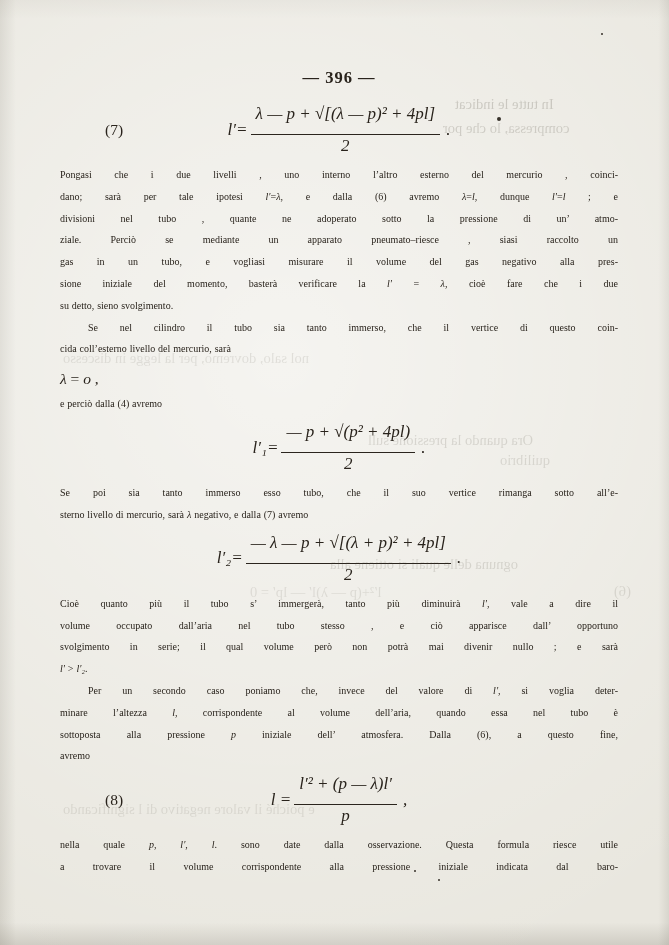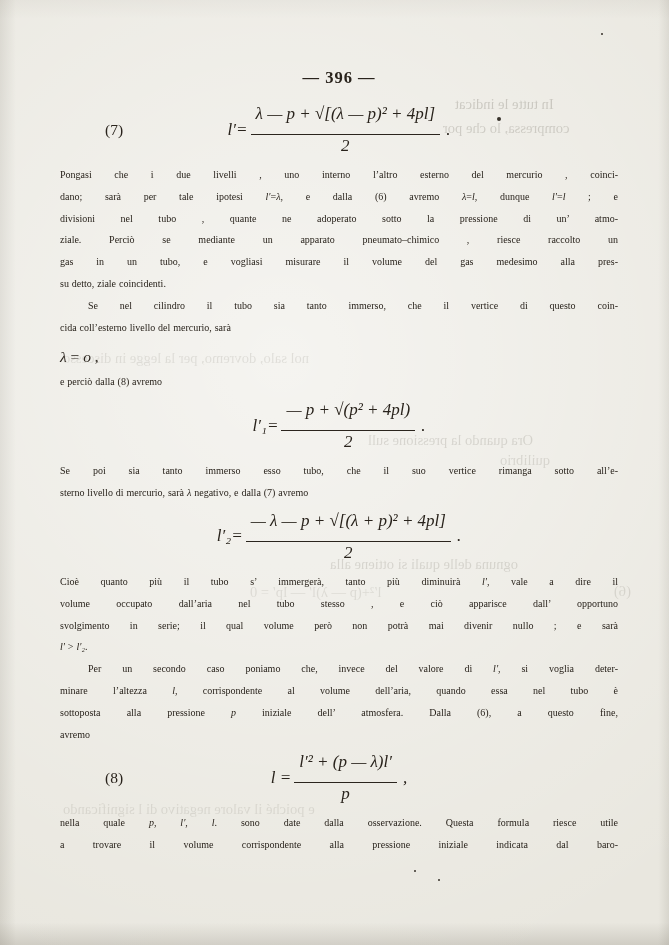--- a/index.html
+++ b/index.html
@@ -53,31 +53,32 @@
           <span class="frac">
             <span class="num">λ — p + √[(λ — p)² + 4pl]</span>
             <span class="den">2</span>
           </span>
           <span class="tail">.</span>
         </div>
         <div>
           <div class="tl jst">Pongasi che i due livelli , uno interno l’altro esterno del mercurio , coinci-</div>
           <div class="tl jst">dano; sarà per tale ipotesi <i>l′</i>=<i>λ</i>, e dalla (6) avremo <i>λ</i>=<i>l</i>, dunque <i>l′</i>=<i>l</i> ; e</div>
           <div class="tl jst">divisioni nel tubo , quante ne adoperato sotto la pressione di un’ atmo-</div>
-          <div class="tl jst">ziale. Perciò se mediante un apparato pneumato–chimico , riesce raccolto un</div>
-          <div class="tl jst">gas in un tubo, e vogliasi misurare il volume del gas medesimo alla pres-</div>
-          <div class="tl lft">su detto, ziale coincidenti.</div>
+          <div class="tl jst">ziale. Perciò se mediante un apparato pneumato–riesce , siasi raccolto un</div>
+          <div class="tl jst">gas in un tubo, e vogliasi misurare il volume del gas negativo alla pres-</div>
+          <div class="tl jst">sione iniziale del momento, basterà verificare la <i>l′</i> = <i>λ</i>, cioè fare che i due</div>
+          <div class="tl lft">su detto, sieno svolgimento.</div>
         </div>
         <div>
           <div class="tl jst ind">Se nel cilindro il tubo sia tanto immerso, che il vertice di questo coin-</div>
           <div class="tl lft">cida coll’esterno livello del mercurio, sarà</div>
         </div>
         <div class="cline"><i>λ</i> = <i>o</i> ,</div>
         <div>
-          <div class="tl lft">e perciò dalla (8) avremo</div>
+          <div class="tl lft">e perciò dalla (4) avremo</div>
         </div>
         <div class="eq">
           <span class="lhs">l′₁=</span>
           <span class="frac">
             <span class="num">— p + √(p² + 4pl)</span>
             <span class="den">2</span>
           </span>
           <span class="tail">.</span>
         </div>
         <div>

